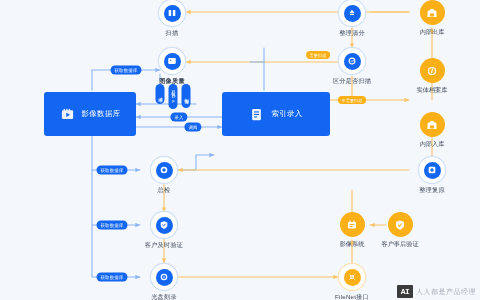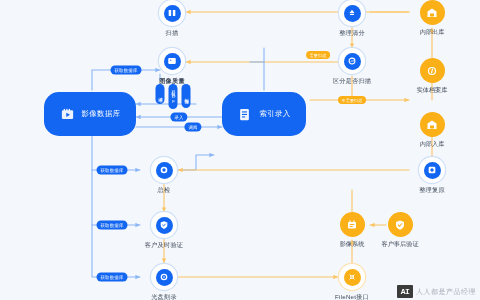--- a/index.html
+++ b/index.html
@@ -59,21 +59,21 @@
   }
   .fcirc svg { width: 12px; height: 12px; display: block; }
   .flabel {
     margin-top: 3px; font-size: 6.2px; color: #3f4a5a; white-space: nowrap;
   }
 
   
   .bbox {
     position: absolute;
     background: #1266f1;
-    border-radius: 15px;
+    border-radius: 3px;
     display: flex; align-items: center; justify-content: center;
     gap: 7px;
     color: #fff;
   }
   .bbox svg { width: 15px; height: 15px; display: block; }
   .bbox .btxt { font-size: 7.4px; letter-spacing: .4px; }
 
   
   .pill {
     position: absolute;
@@ -295,21 +295,21 @@
           <rect x="3" y="5" width="18" height="14" rx="2" fill="#ffffff" opacity=".92"></rect>
           <rect x="6" y="3" width="2" height="3" fill="#fff"></rect>
           <rect x="10" y="3" width="2" height="3" fill="#fff"></rect>
           <rect x="14" y="3" width="2" height="3" fill="#fff"></rect>
           <path d="M10 9 L16 12.5 L10 16 Z" fill="#1266f1"></path>
         </svg>
     </span>
     <span class="btxt">影像数据库</span>
   </div>
 
-  <div class="bbox" style="left:222px; top:92px; width:84px; height:44px;">
+  <div class="bbox" style="left:222px; top:92px; width:108px; height:44px;">
     <span>
       <svg viewBox="0 0 24 24" fill="currentColor">
           <rect x="5" y="3" width="14" height="18" rx="2" fill="#fff" opacity=".94"></rect>
           <rect x="8" y="7" width="8" height="1.8" fill="#1266f1"></rect>
           <rect x="8" y="11" width="8" height="1.8" fill="#1266f1"></rect>
           <rect x="8" y="15" width="5" height="1.8" fill="#1266f1"></rect>
         </svg>
     </span>
     <span class="btxt">索引录入</span>
   </div>

